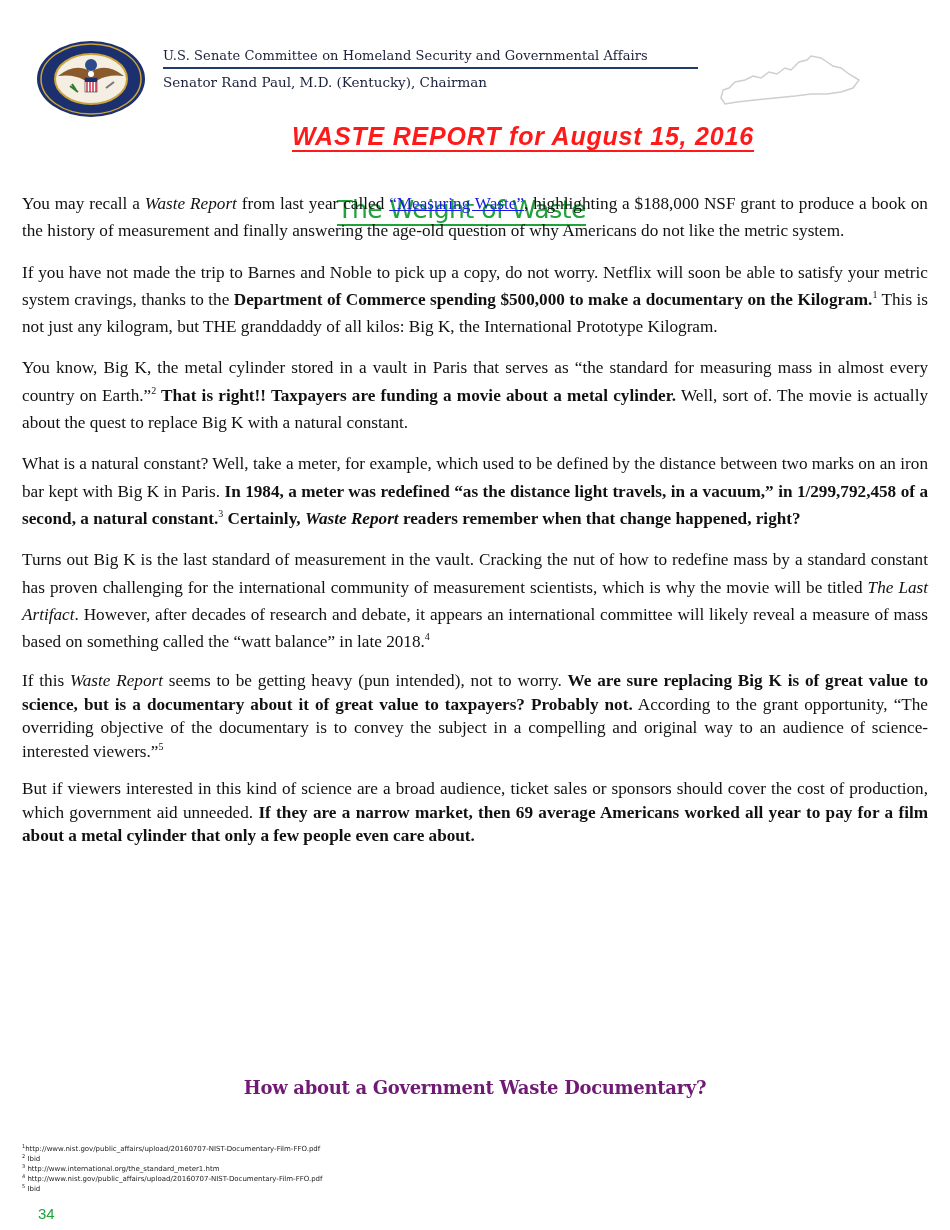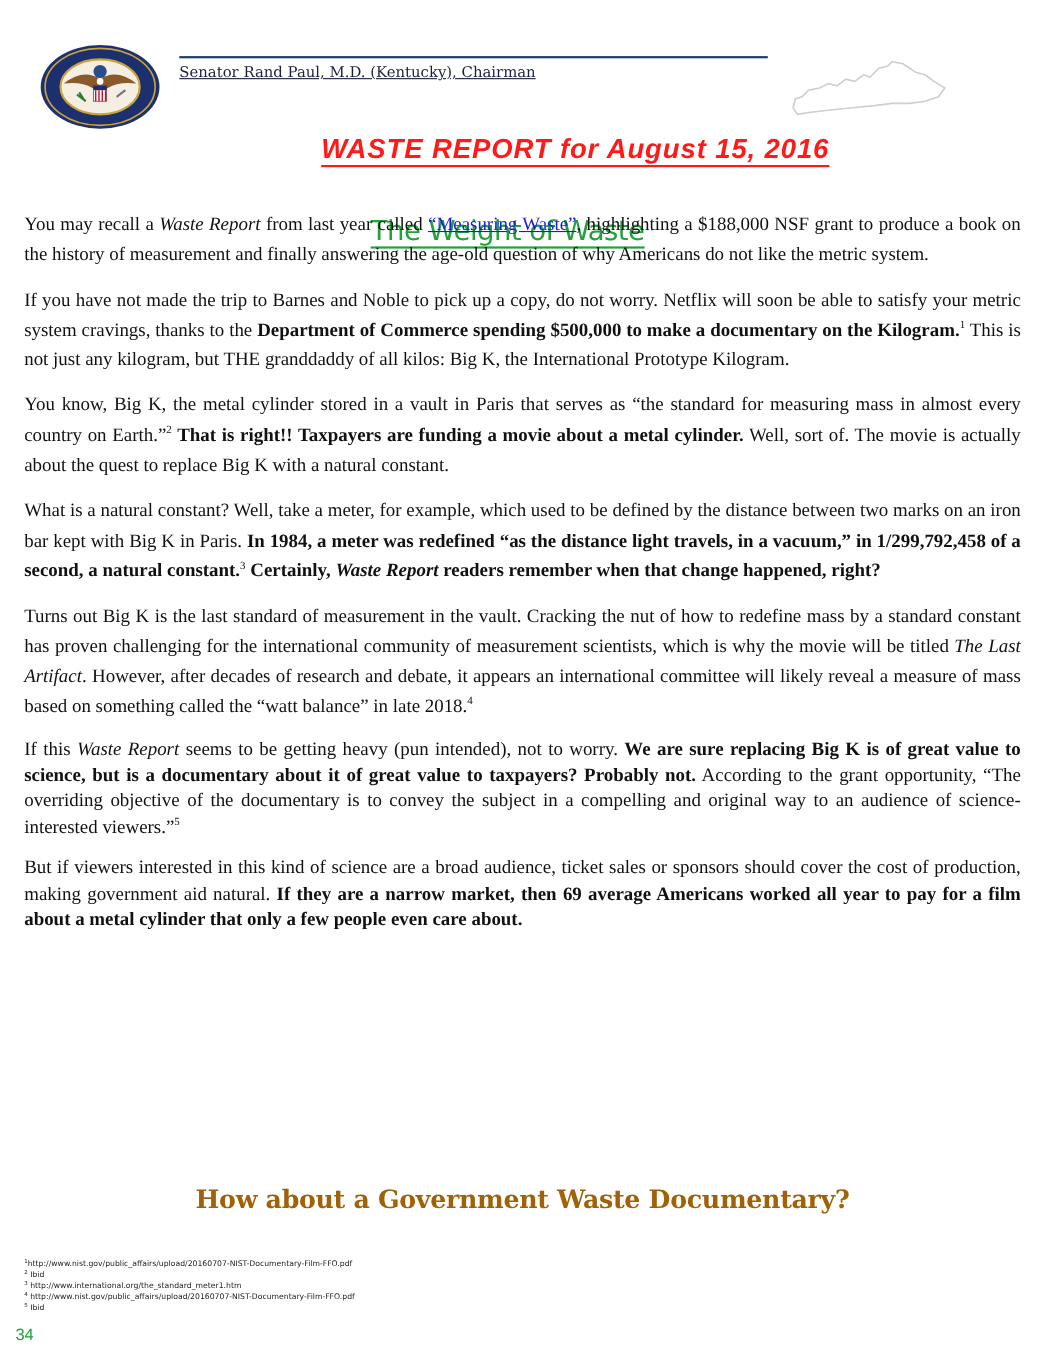--- a/index.html
+++ b/index.html
@@ -3,39 +3,39 @@
 <meta charset="utf-8">
 <style>
   html, body { margin: 0; padding: 0; background: #ffffff; }
   body { width: 950px; height: 1230px; position: relative; overflow: hidden; font-family: "DejaVu Serif", serif; color: #111; }
   .letterhead { position: absolute; left: 0; top: 0; width: 950px; height: 120px; }
   .seal { position: absolute; left: 36px; top: 40px; width: 110px; height: 78px; }
   .lh-text { position: absolute; left: 163px; top: 48px; width: 540px; font-family: "DejaVu Serif", serif; color: #1b1f3a; }
   .lh-line1 { font-size: 13px; letter-spacing: 0.1px; line-height: 16px; white-space: nowrap; }
   .lh-line2 { font-size: 19.5px; line-height: 22px; letter-spacing: 0.2px; white-space: nowrap; }
   .lh-rule { height: 0; border-top: 2px solid #1f3c6e; width: 535px; margin-top: 3px; }
-  .lh-line3 { font-size: 13.5px; line-height: 18px; margin-top: 4px; white-space: nowrap; text-decoration: underline; }
+  .lh-line3 { font-size: 13.5px; line-height: 18px; margin-top: 4px; white-space: nowrap; }
   .ky-map { position: absolute; left: 715px; top: 52px; width: 150px; height: 56px; }
 
   .title-red { position: absolute; left: 0; top: 122px; width: 950px; text-align: center; font-family: "Liberation Sans", sans-serif; font-style: italic; font-weight: bold; font-size: 25px; color: #ff1a1a; letter-spacing: 0.8px; margin-left: 48px; }
   .title-red span { border-bottom: 2px solid #ff1a1a; padding-bottom: 0px; }
   .title-green { position: absolute; left: 0; top: 155px; width: 923px; text-align: center; font-family: "DejaVu Sans", sans-serif; font-weight: normal; font-size: 25px; color: #1fa33a; letter-spacing: -0.5px; margin-top: 40px; }
   .title-green span { border-bottom: 2px solid #1fa33a; }
 
   .body { position: absolute; left: 22px; top: 190px; width: 906px; font-family: Liberation Serif, serif; font-size: 17.2px; line-height: 27.3px; text-align: justify; color: #111; }
   .body p { margin: 0 0 14px 0; }
   .body sup { font-size: 10px; line-height: 0; vertical-align: 7px; }
   .link { color: #1a1ae6; text-decoration: underline; }
   .p7, .p8 { line-height: 23.5px; }
 
-  .closing { position: absolute; left: 0; top: 1077px; width: 950px; text-align: center; font-family: "DejaVu Serif", serif; font-weight: bold; font-size: 23px; color: #a16207; letter-spacing: -0.3px; }
+  .closing { position: absolute; left: 0; top: 1077px; width: 950px; text-align: center; font-family: "DejaVu Serif", serif; font-weight: bold; font-size: 18px; color: #701a75; letter-spacing: -0.3px; }
 
   .footnotes { position: absolute; left: 22px; top: 1144px; width: 600px; font-family: "DejaVu Sans", sans-serif; font-size: 7px; line-height: 10px; color: #222; }
   .footnotes .fn sup { font-size: 5px; vertical-align: 3px; line-height: 0; }
-  .page-number { position: absolute; left: 14px; top: 1205px; font-family: "Liberation Sans", sans-serif; font-size: 15px; color: #1fa33a; }
+  .page-number { position: absolute; left: 38px; top: 1205px; font-family: "Liberation Sans", sans-serif; font-size: 15px; color: #1fa33a; }
 </style>
 </head>
 <body>
 
 <div class="letterhead">
   <svg class="seal" viewBox="0 0 110 78">
     <ellipse cx="55" cy="39" rx="54" ry="38" fill="#1c2f6e"></ellipse>
     <ellipse cx="55" cy="39" rx="50" ry="35" fill="none" stroke="#c9a43a" stroke-width="1.5"></ellipse>
     <ellipse cx="55" cy="39" rx="36" ry="25" fill="#f4efe2" stroke="#c9a43a" stroke-width="2"></ellipse>
     <path d="M22 36 Q40 22 55 32 Q70 22 88 36 Q72 34 62 40 L55 44 L48 40 Q38 34 22 36 Z" fill="#8a5a2b"></path>
@@ -45,20 +45,21 @@
     <line x1="51" y1="42" x2="51" y2="52" stroke="#c8102e" stroke-width="1.3"></line>
     <line x1="54" y1="42" x2="54" y2="52" stroke="#c8102e" stroke-width="1.3"></line>
     <line x1="57" y1="42" x2="57" y2="52" stroke="#c8102e" stroke-width="1.3"></line>
     <line x1="60" y1="42" x2="60" y2="52" stroke="#c8102e" stroke-width="1.3"></line>
     <path d="M34 46 L42 52 M36 44 L40 50" stroke="#2e7d32" stroke-width="2"></path>
     <path d="M70 48 L78 42" stroke="#777" stroke-width="2"></path>
     <circle cx="55" cy="34" r="3" fill="#ffffff"></circle>
   </svg>
 
   <div class="lh-text">
+    <div class="lh-line1">U.S. Senate Committee on Homeland Security and Governmental Affairs</div>
     <div class="lh-rule"></div>
     <div class="lh-line3">Senator Rand  Paul, M.D. (Kentucky), Chairman</div>
   </div>
 
   <svg class="ky-map" viewBox="0 0 150 56">
     <path d="M6 46 L8 38 L14 36 L20 30 L30 28 L38 24 L46 26 L54 20 L62 22 L70 16 L76 18 L84 10 L92 8 L96 4 L106 6 L112 10 L118 14 L126 16 L134 22 L144 28 L138 36 L126 40 L112 42 L96 42 L80 44 L60 46 L40 48 L22 50 L10 52 Z" fill="none" stroke="#cfcfcf" stroke-width="1.5"></path>
   </svg>
 </div>
 
 <div class="title-red"><span>WASTE REPORT for August 15, 2016</span></div>
@@ -77,21 +78,21 @@
   <p>
     <span>What is a natural constant?  Well, take a meter, for example, which used to be defined by the distance between two marks on an iron bar kept with Big K in Paris.  </span><strong>In 1984, a meter was redefined “as the distance light travels, in a vacuum,” in 1/299,792,458 of a second, a natural constant.</strong><sup>3</sup><strong>  Certainly, </strong><strong><em>Waste Report</em></strong><strong> readers remember when that change happened, right?</strong>
   </p>
   <p>
     <span>Turns out Big K is the last standard of measurement in the vault.  Cracking the nut of how to redefine mass by a standard constant has proven challenging for the international community of measurement scientists, which is why the movie will be titled </span><em>The Last Artifact</em><span>.  However, after decades of research and debate, it appears an international committee will likely reveal a measure of mass based on something called the “watt balance” in late 2018.</span><sup>4</sup>
   </p>
   <p class="p7">
     <span>If this </span><em>Waste Report</em><span> seems to be getting heavy (pun intended), not to worry.  </span><strong>We are sure replacing Big K is of great value to science, but is a documentary about it of great value to taxpayers?  Probably not.</strong><span>  According to the grant opportunity, “The overriding objective of the documentary is to convey the subject in a compelling and original way to an audience of science-interested viewers.”</span><sup>5</sup>
   </p>
   <p class="p8">
-    <span>But if viewers interested in this kind of science are a broad audience, ticket sales or sponsors should cover the cost of production, making government aid natural.  </span><strong>If they are a narrow market, then 69 average Americans worked all year to pay for a film about a metal cylinder that only a few people even care about.</strong>
+    <span>But if viewers interested in this kind of science are a broad audience, ticket sales or sponsors should cover the cost of production, which government aid unneeded.  </span><strong>If they are a narrow market, then 69 average Americans worked all year to pay for a film about a metal cylinder that only a few people even care about.</strong>
   </p>
 </div>
 
 <div class="closing">How about a Government Waste Documentary?</div>
 
 <div class="footnotes">
   <div class="fn"><sup>1</sup><span>http://www.nist.gov/public_affairs/upload/20160707-NIST-Documentary-Film-FFO.pdf</span></div>
   <div class="fn"><sup>2</sup> <span>Ibid</span></div>
   <div class="fn"><sup>3</sup> <span>http://www.international.org/the_standard_meter1.htm</span></div>
   <div class="fn"><sup>4</sup> <span>http://www.nist.gov/public_affairs/upload/20160707-NIST-Documentary-Film-FFO.pdf</span></div>

